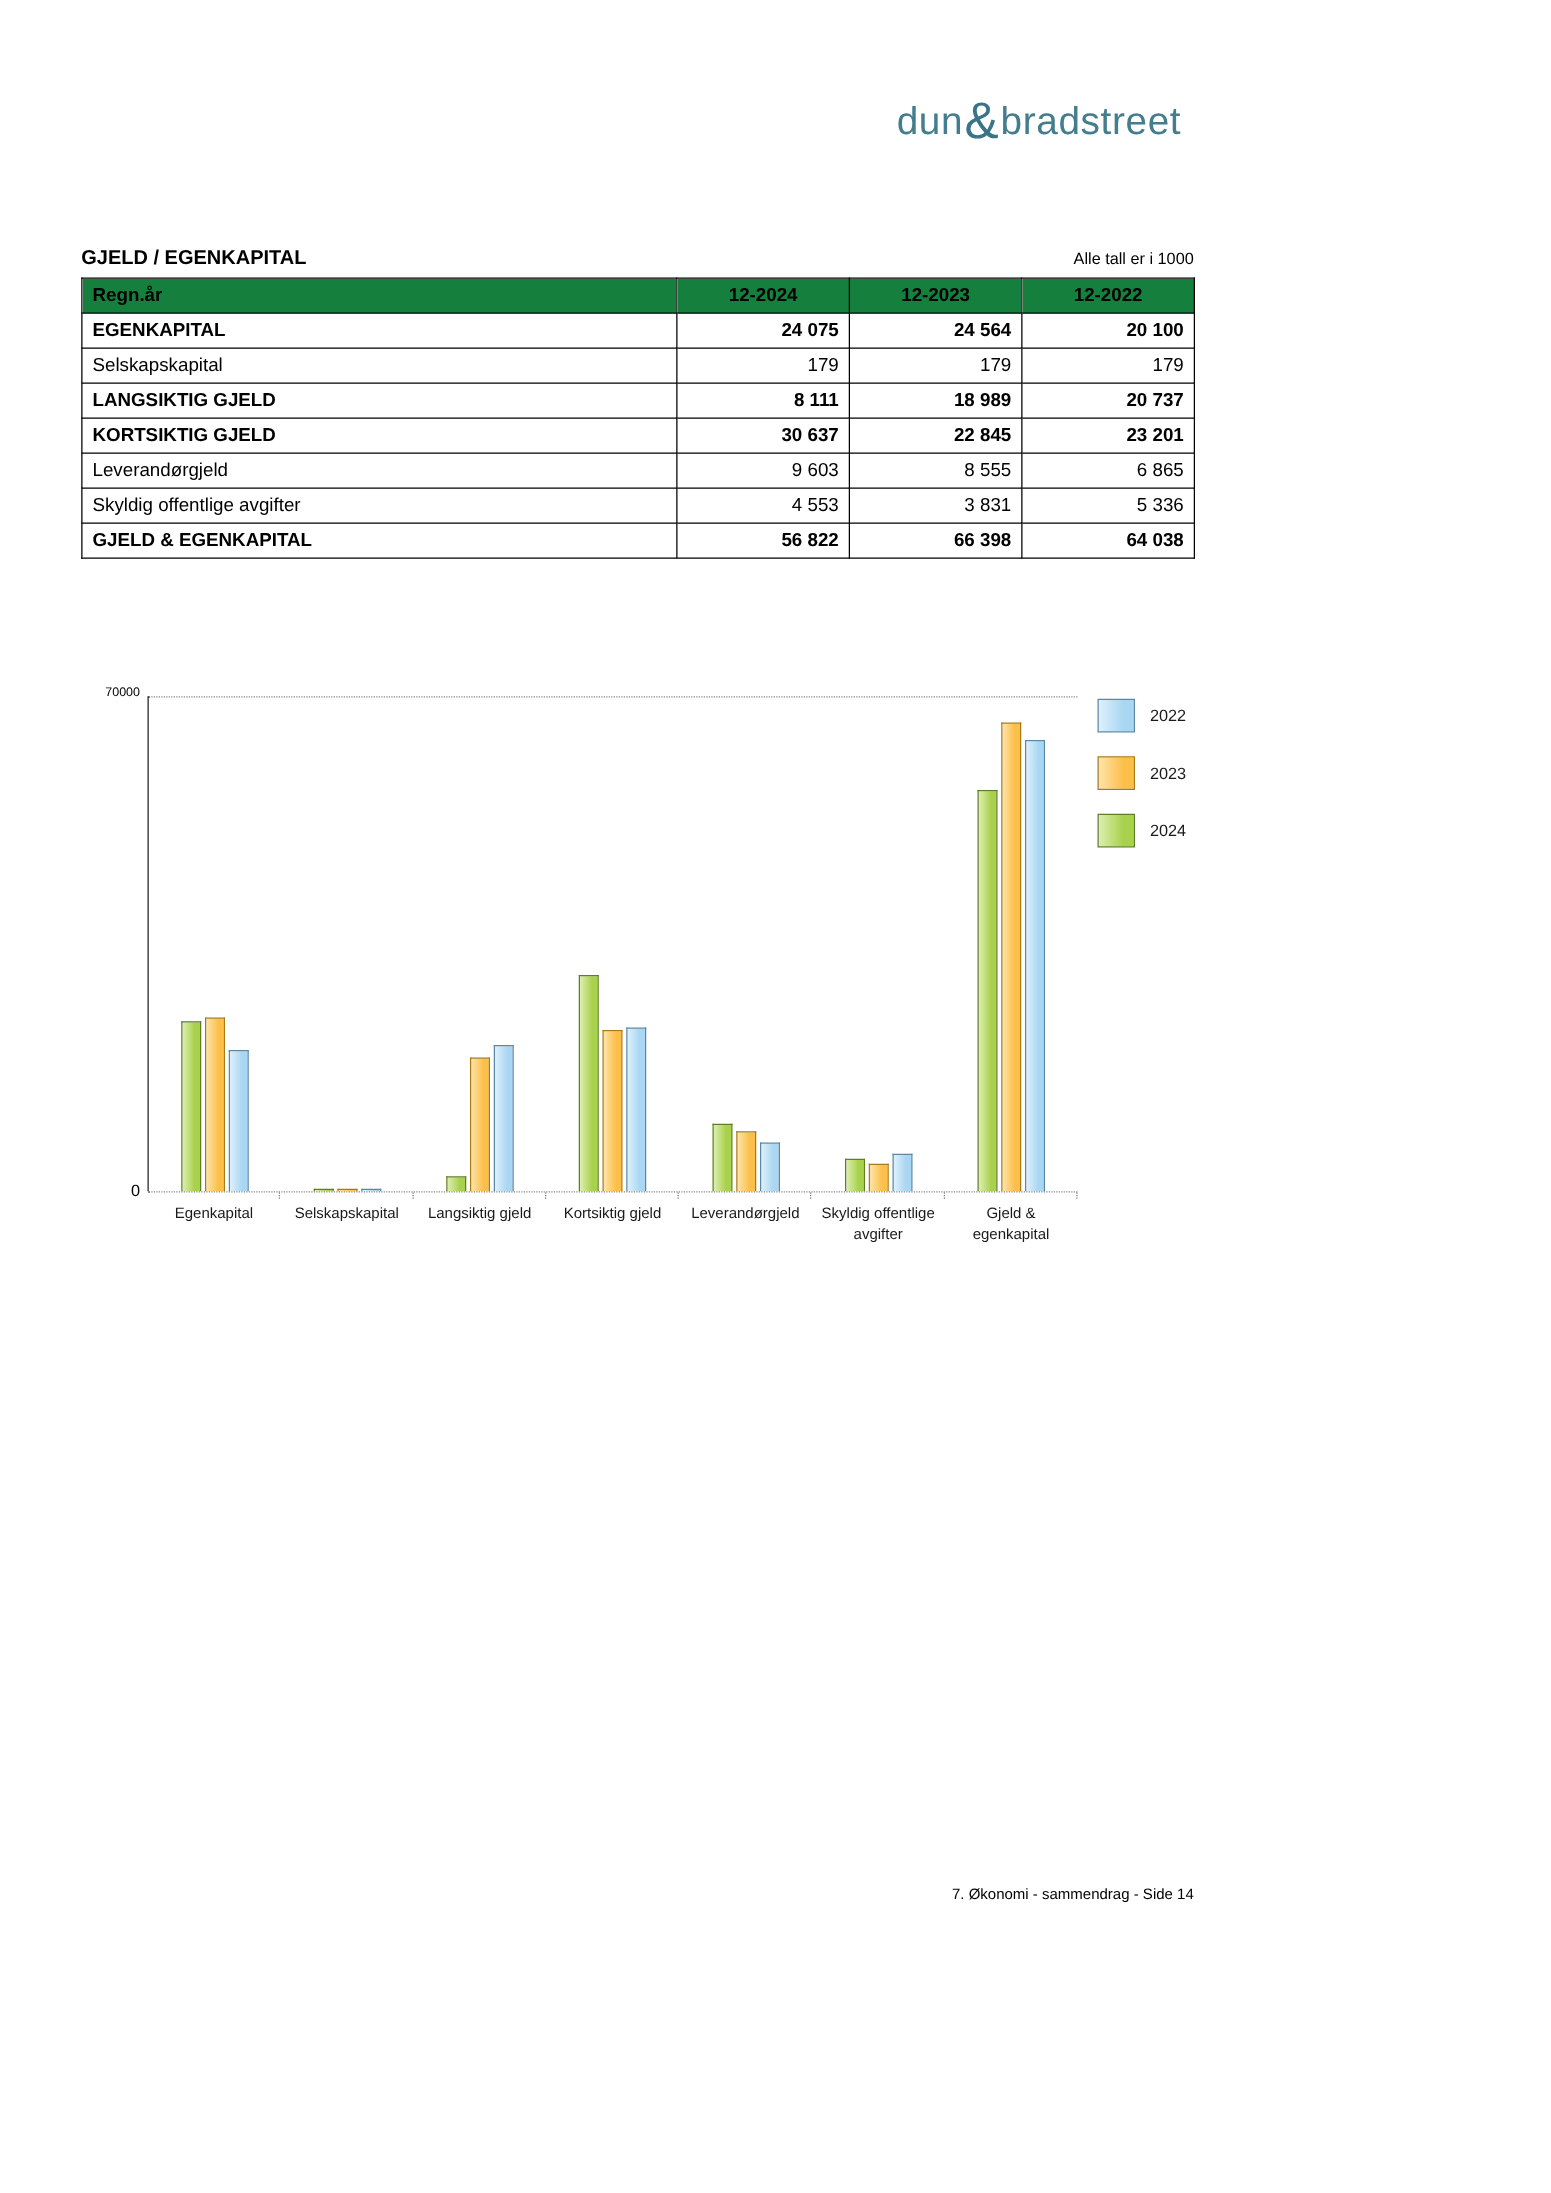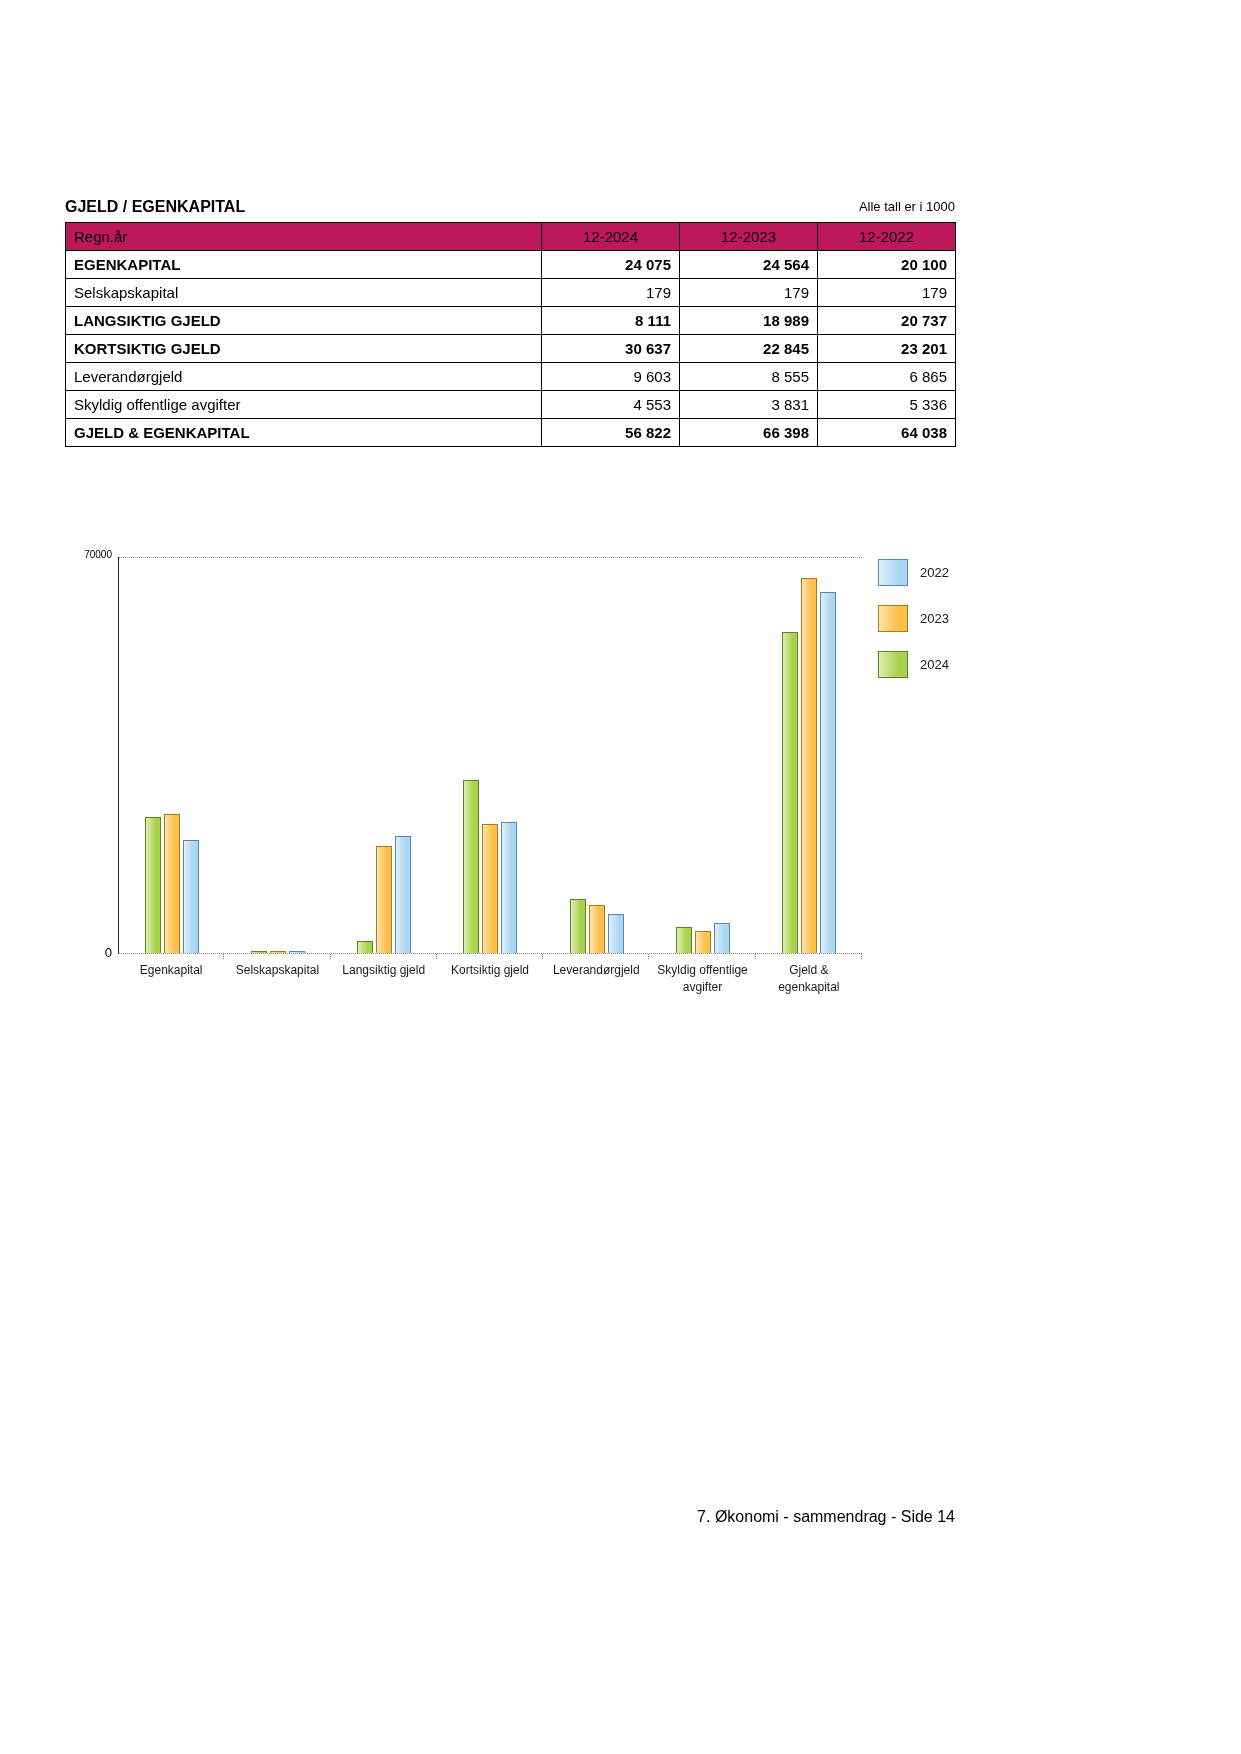--- a/index.html
+++ b/index.html
@@ -13,21 +13,21 @@
   .logo { position:absolute; top:70px; right:296px; color:#447e8e; font-size:31px;
           letter-spacing:0.5px; white-space:nowrap; }
   .logo .amp { font-size:41px; margin:0 1px; position:relative; top:3px; color:#3a7487; }
   
   .section-title { position:absolute; left:65px; top:198px; font-size:16px; font-weight:bold; }
   .section-note  { position:absolute; right:286px; top:199px; font-size:13px; }
   
   table.fin { position:absolute; left:65px; top:222px; width:890px; border-collapse:collapse;
               font-size:15px; table-layout:fixed; }
   table.fin th, table.fin td { border:1px solid #000; height:28px; padding:0 8px; overflow:hidden; white-space:nowrap; }
-  table.fin thead th { background:#be185d; font-weight:normal; text-align:left; }
+  table.fin thead th { background:#15803d; font-weight:bold; text-align:left; }
   table.fin thead th.num { text-align:center; }
   table.fin td.num { text-align:right; }
   table.fin tr.bold td { font-weight:bold; }
   
   .chart-plot { position:absolute; left:118px; top:557px; width:744px; height:396px;
                 border-left:1px solid #222; display:flex; align-items:flex-end; }
   .grid-top  { position:absolute; left:118px; top:557px; width:744px; border-top:1px dotted #888; }
   .grid-base { position:absolute; left:118px; top:953px; width:744px; border-top:1px dotted #888; }
   .bar-group { flex:1; display:flex; align-items:flex-end; justify-content:center; height:100%; }
   .bar { width:16px; margin:0 1.5px; border:1px solid #565656; border-bottom:none; }
@@ -36,27 +36,28 @@
   .axis-ticks { position:absolute; left:118px; top:954px; width:744px; height:5px; }
   .axis-tick { position:absolute; top:0; height:5px; border-left:1px dotted #777; }
   .x-labels { position:absolute; left:118px; top:962px; width:744px; display:flex; }
   .x-label { flex:1; text-align:center; font-size:12px; line-height:1.45; color:#1a1a1a; padding:0 6px; }
   
   .legend { position:absolute; left:878px; top:559px; }
   .legend-row { display:flex; align-items:center; margin-bottom:19px; }
   .legend-swatch { width:30px; height:27px; border:1px solid #565656; flex:0 0 auto; }
   .legend-label { margin-left:12px; font-size:13px; color:#1a1a1a; }
   
-  .footer { position:absolute; right:286px; top:1508px; font-size:16px;text-align:center; }
+  .footer { position:absolute; right:286px; top:1508px; font-size:12px;text-align:center; }
 </style>
 </head>
 <body>
 
 <div class="page">
 
+  <div class="logo"><span>dun</span><span class="amp">&amp;</span><span>bradstreet</span></div>
 
   <div class="section-title">GJELD / EGENKAPITAL</div>
   <div class="section-note">Alle tall er i 1000</div>
 
   <table class="fin">
     <colgroup>
         <col style="width:476px">
         <col style="width:138px">
         <col style="width:138px">
         <col style="width:138px">

